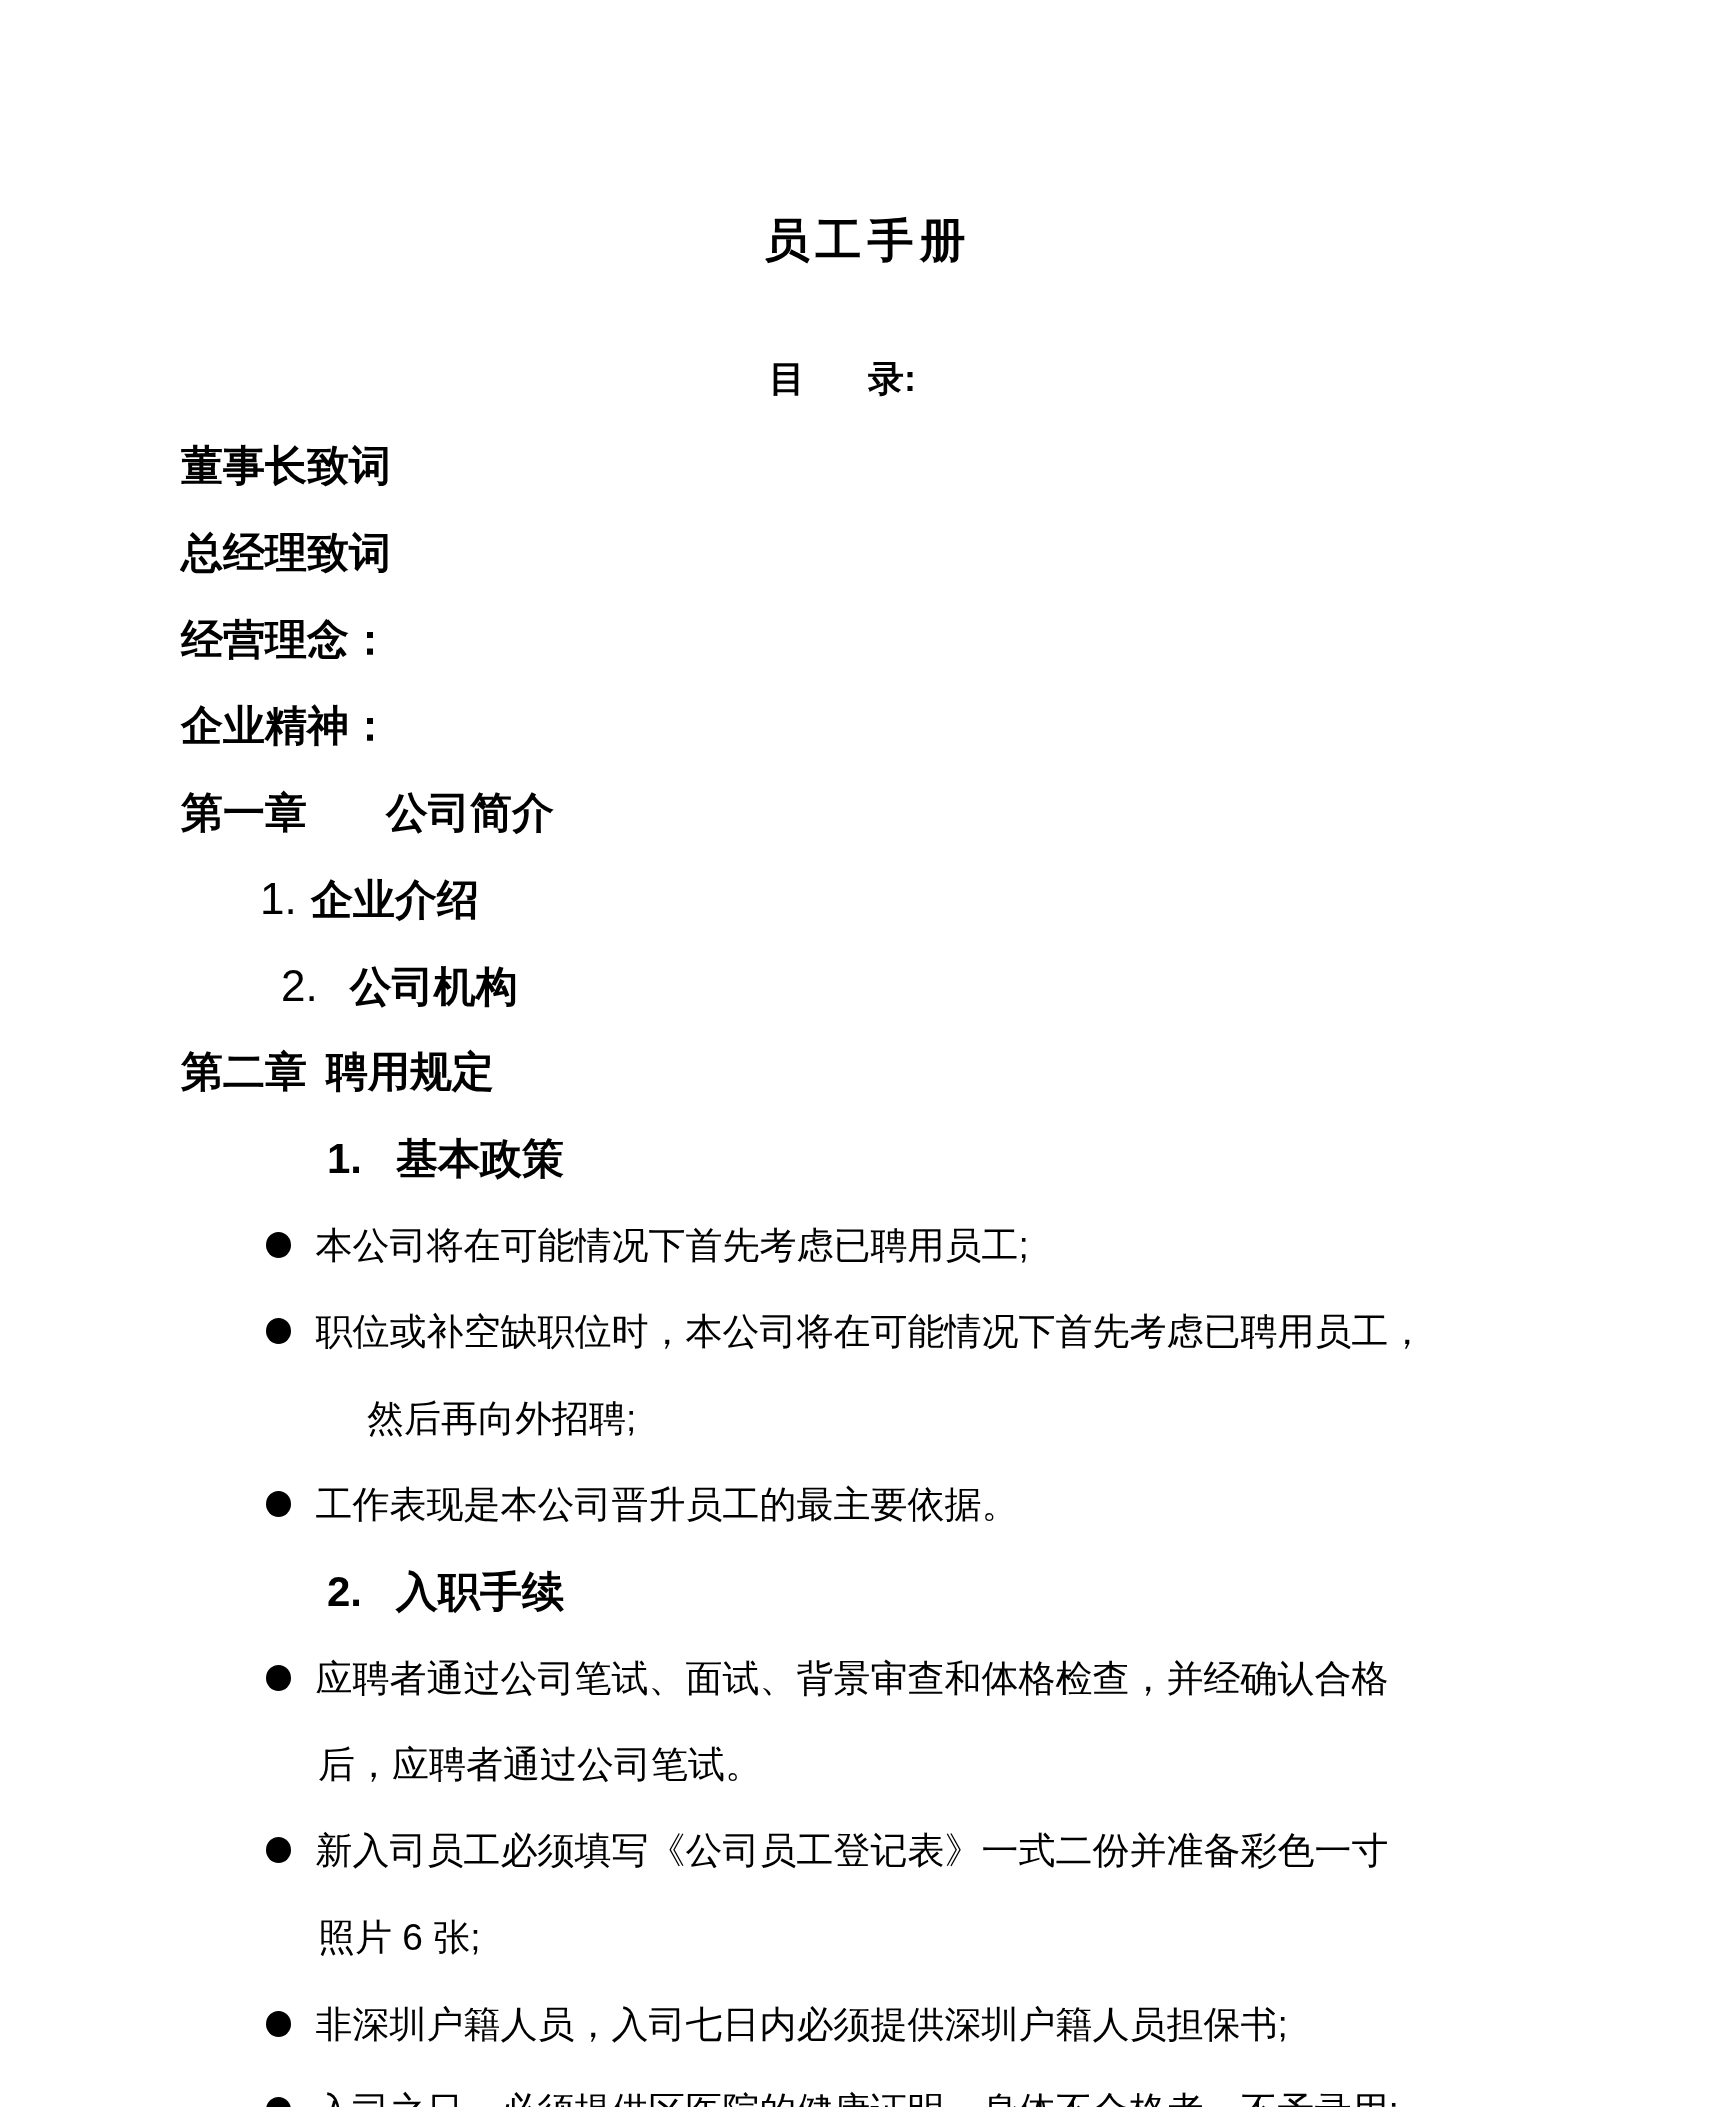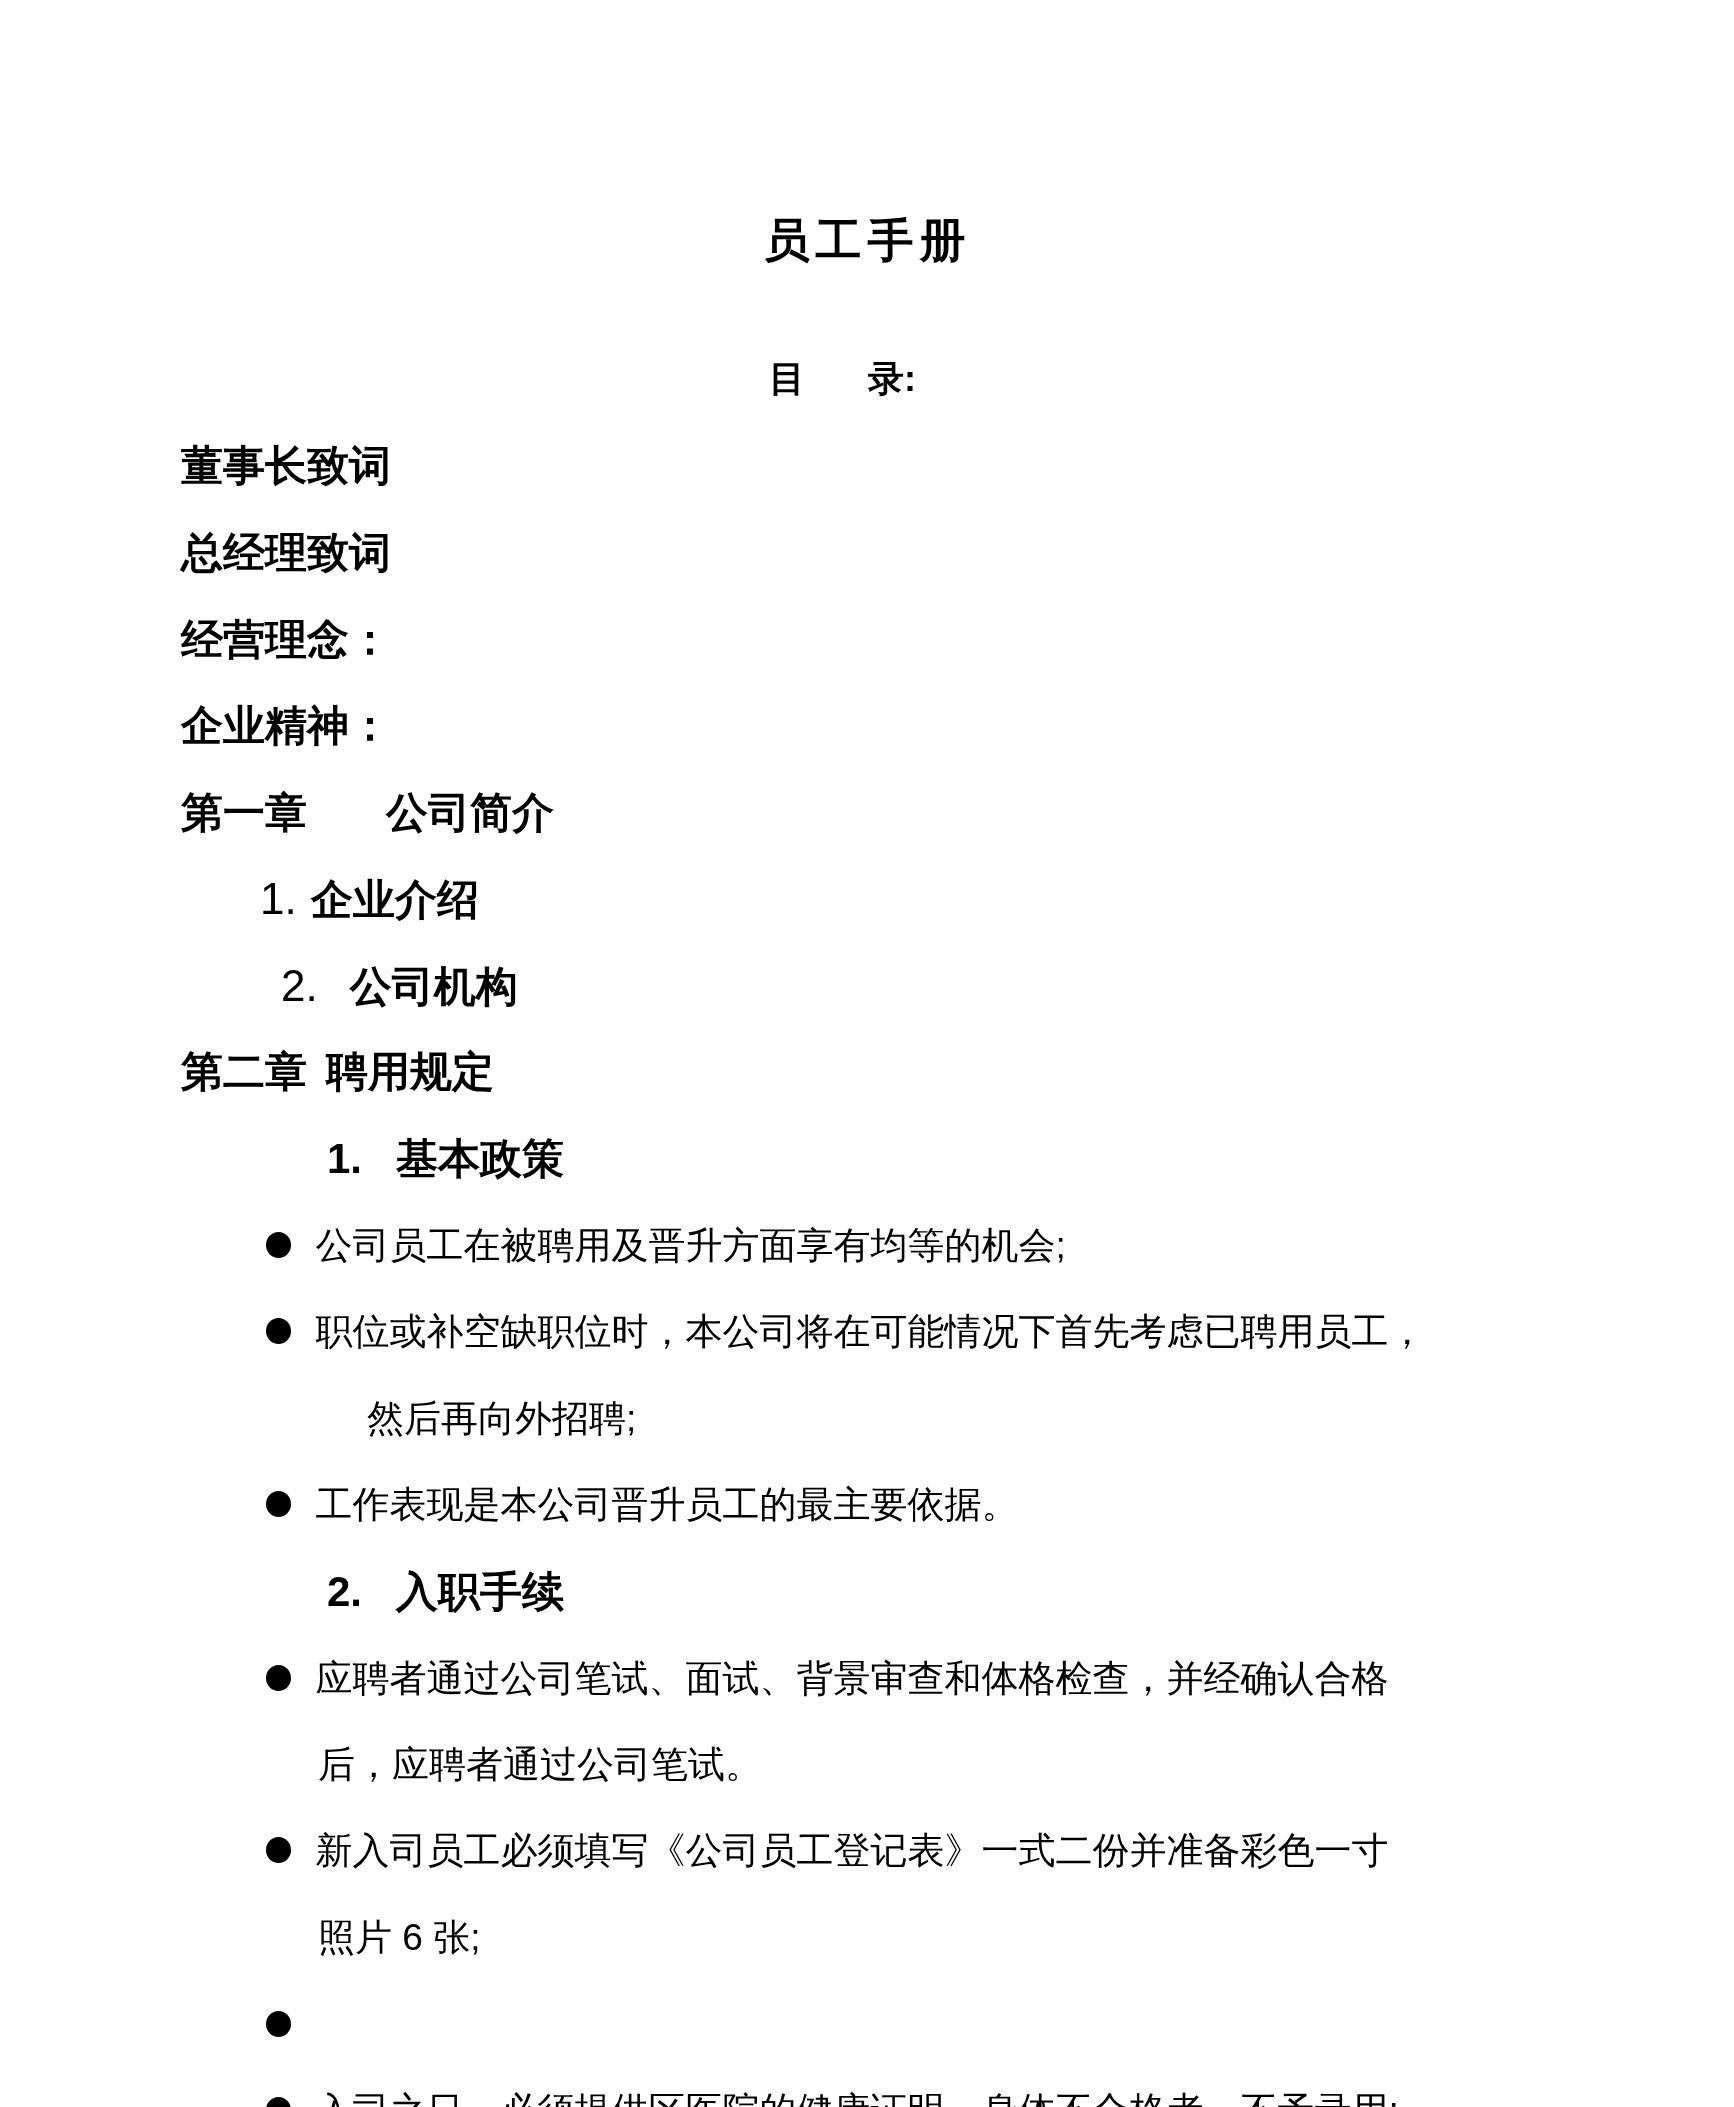--- a/index.html
+++ b/index.html
@@ -98,36 +98,36 @@
   <div class="line toc-item" style="top:769px"><span>第一章</span><span class="sp-wide"></span><span>公司简介</span></div>
 
   <div class="line sub" style="top:855px;left:260px"><span class="num-light">1.</span><span>企业介绍</span></div>
 
   <div class="line sub" style="top:942px;left:281px"><span class="num-light2">2.</span><span>公司机构</span></div>
 
   <div class="line toc-item" style="top:1028px"><span>第二章</span><span class="sp-narrow"></span><span>聘用规定</span></div>
 
   <div class="line sub" style="top:1115px;left:327px"><span class="num-bold">1.</span><span>基本政策</span></div>
 
-  <div class="line bullet" style="top:1202px"><span class="dot"></span><span>公司员工在被聘用及晋升方面享有均等的机会;</span></div>
+  <div class="line bullet" style="top:1202px"><span class="dot"></span><span>本公司将在可能情况下首先考虑已聘用员工;</span></div>
 
   <div class="line bullet" style="top:1288px"><span class="dot"></span><span>职位或补空缺职位时，本公司将在可能情况下首先考虑已聘用员工，</span></div>
 
   <div class="line cont cont-deep" style="top:1375px">然后再向外招聘;</div>
 
   <div class="line bullet" style="top:1461px"><span class="dot"></span><span>工作表现是本公司晋升员工的最主要依据。</span></div>
 
   <div class="line sub" style="top:1548px;left:327px"><span class="num-bold">2.</span><span>入职手续</span></div>
 
   <div class="line bullet" style="top:1635px"><span class="dot"></span><span>应聘者通过公司笔试、面试、背景审查和体格检查，并经确认合格</span></div>
 
   <div class="line cont cont-norm" style="top:1721px">后，应聘者通过公司笔试。</div>
 
   <div class="line bullet" style="top:1807px"><span class="dot"></span><span>新入司员工必须填写《公司员工登记表》一式二份并准备彩色一寸</span></div>
 
   <div class="line cont cont-norm" style="top:1894px">照片 6 张;</div>
 
-  <div class="line bullet" style="top:1981px"><span class="dot"></span></div>
+  <div class="line bullet" style="top:1981px"><span class="dot"></span><span>非深圳户籍人员，入司七日内必须提供深圳户籍人员担保书;</span></div>
 
   <div class="line bullet" style="top:2067px"><span class="dot"></span><span>入司之日，必须提供区医院的健康证明，身体不合格者，不予录用;</span></div>
 
 </div>
 
 
 </body></html>

